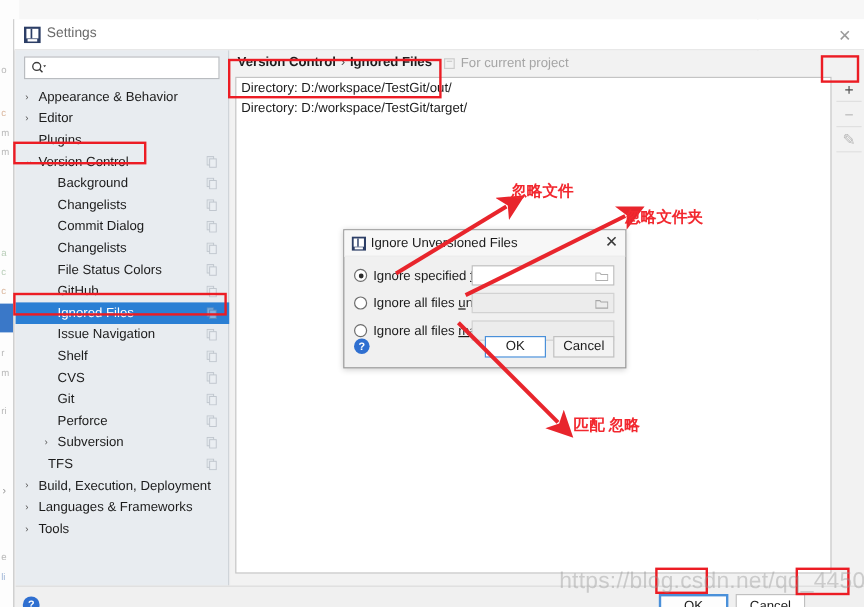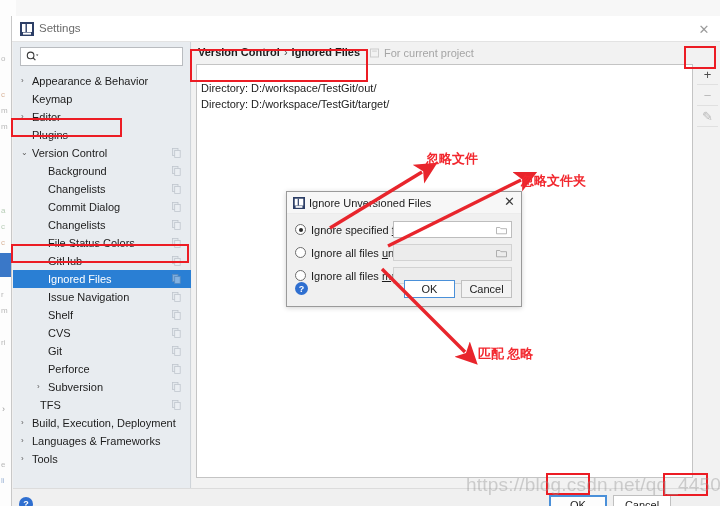--- a/index.html
+++ b/index.html
@@ -128,21 +128,21 @@
     width: 497px; height: 414px;
     background: #ffffff;
     border: 1px solid #c4c4c4;
   }
   .list-row {
     height: 16px; line-height: 16px;
     padding-left: 4px;
     font-size: 11px; color: #1c1c1c;
     white-space: nowrap;
   }
-  .list-row:first-child { margin-top: 15px; }
+  .list-row:first-child { margin-top: 1px; }
 
   .toolbar {
     position: absolute; left: 505px; top: 22px;
     width: 21px; height: 414px;
   }
   .tb-btn {
     width: 21px; height: 21px;
     display: flex; align-items: center; justify-content: center;
     color: #4d4d4d; font-size: 13px; line-height: 1;
     border-bottom: 1px solid #e0e0e0;
@@ -304,24 +304,20 @@
           <line x1="7.1" y1="6.9" x2="9.4" y2="9.2" stroke="#3a3a3a" stroke-width="1.2"></line>
           <path d="M10 3.4 L12.4 3.4 L11.2 5.0 Z" fill="#3a3a3a"></path>
         </svg>
       </div>
       <div class="tree" id="tree">
           <div class="node d1 bold">
             <span class="arrow">›</span>
             <span class="lbl">Appearance &amp; Behavior</span>
           </div>
           <div class="node d1 bold">
-            <span class="arrow"></span>
-            <span class="lbl">Keymap</span>
-          </div>
-          <div class="node d1 bold">
             <span class="arrow">›</span>
             <span class="lbl">Editor</span>
           </div>
           <div class="node d1 bold">
             <span class="arrow"></span>
             <span class="lbl">Plugins</span>
           </div>
           <div class="node d1 bold">
             <span class="arrow">⌄</span>
             <span class="lbl">Version Control</span>

